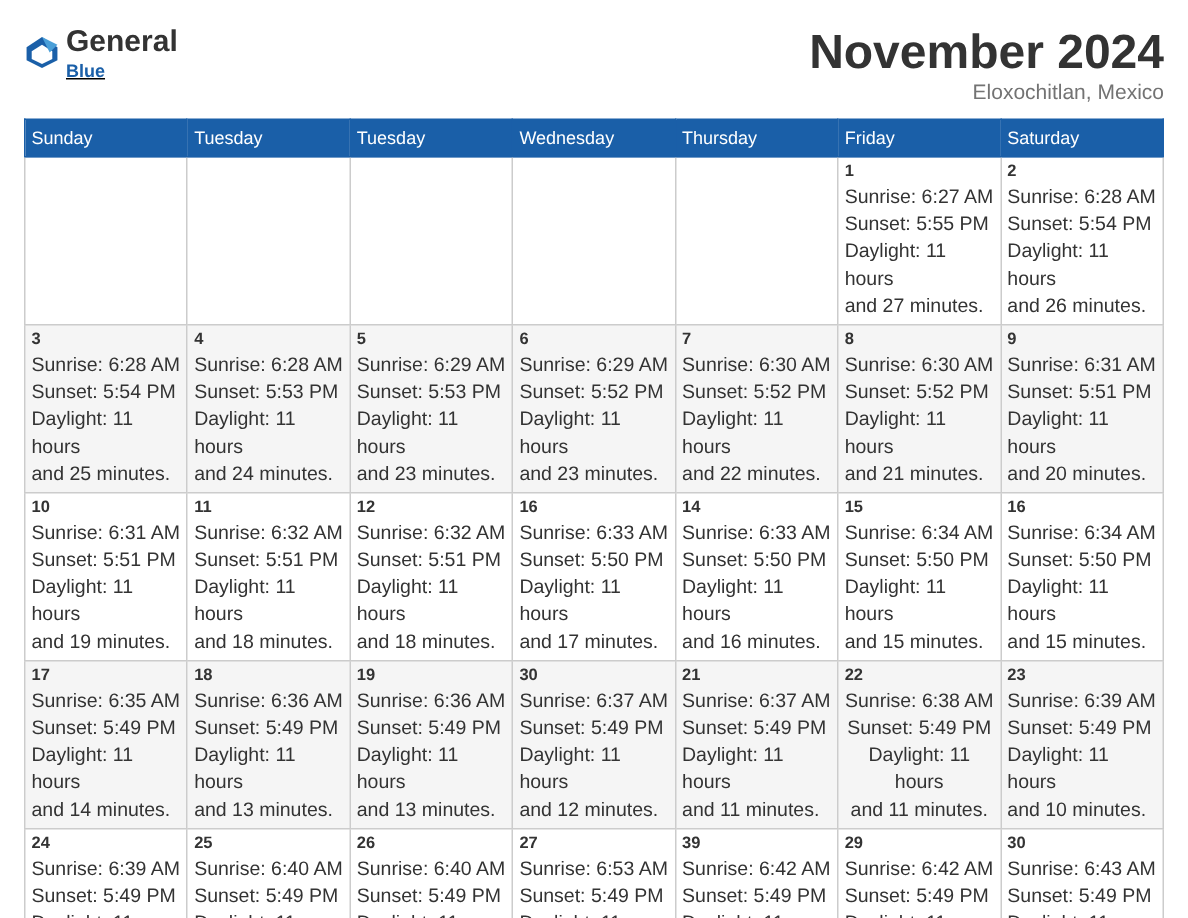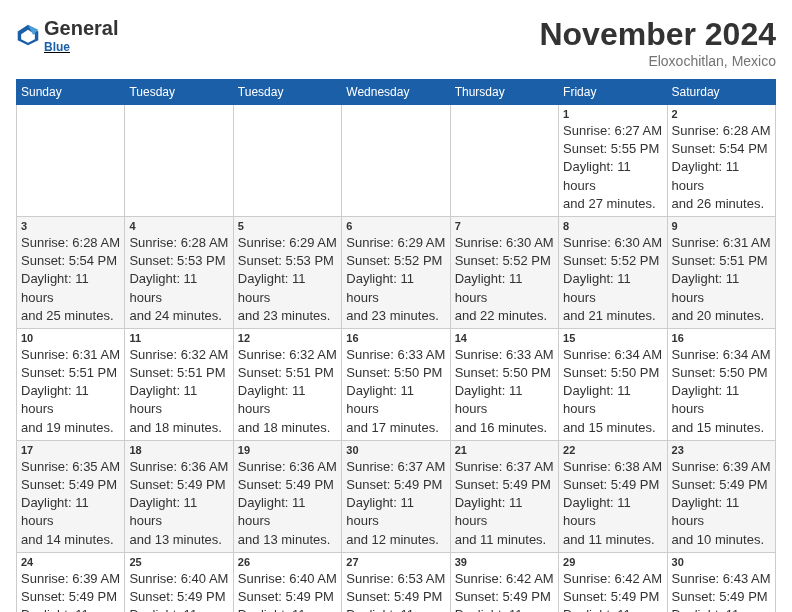--- a/index.html
+++ b/index.html
@@ -282,21 +282,21 @@
           </td>
           <td>
             <span class="day-num">21</span>
             <div class="day-info" style="white-space: pre-line;">Sunrise: 6:37 AM
 Sunset: 5:49 PM
 Daylight: 11 hours
 and 11 minutes.</div>
           </td>
           <td>
             <span class="day-num">22</span>
-            <div class="day-info" style="white-space: pre-line;">Sunrise: 6:38 AM
+            <div class="day-info" style="white-space: pre-line; text-align: center;">Sunrise: 6:38 AM
 Sunset: 5:49 PM
 Daylight: 11 hours
 and 11 minutes.</div>
           </td>
           <td>
             <span class="day-num">23</span>
             <div class="day-info" style="white-space: pre-line;">Sunrise: 6:39 AM
 Sunset: 5:49 PM
 Daylight: 11 hours
 and 10 minutes.</div>

